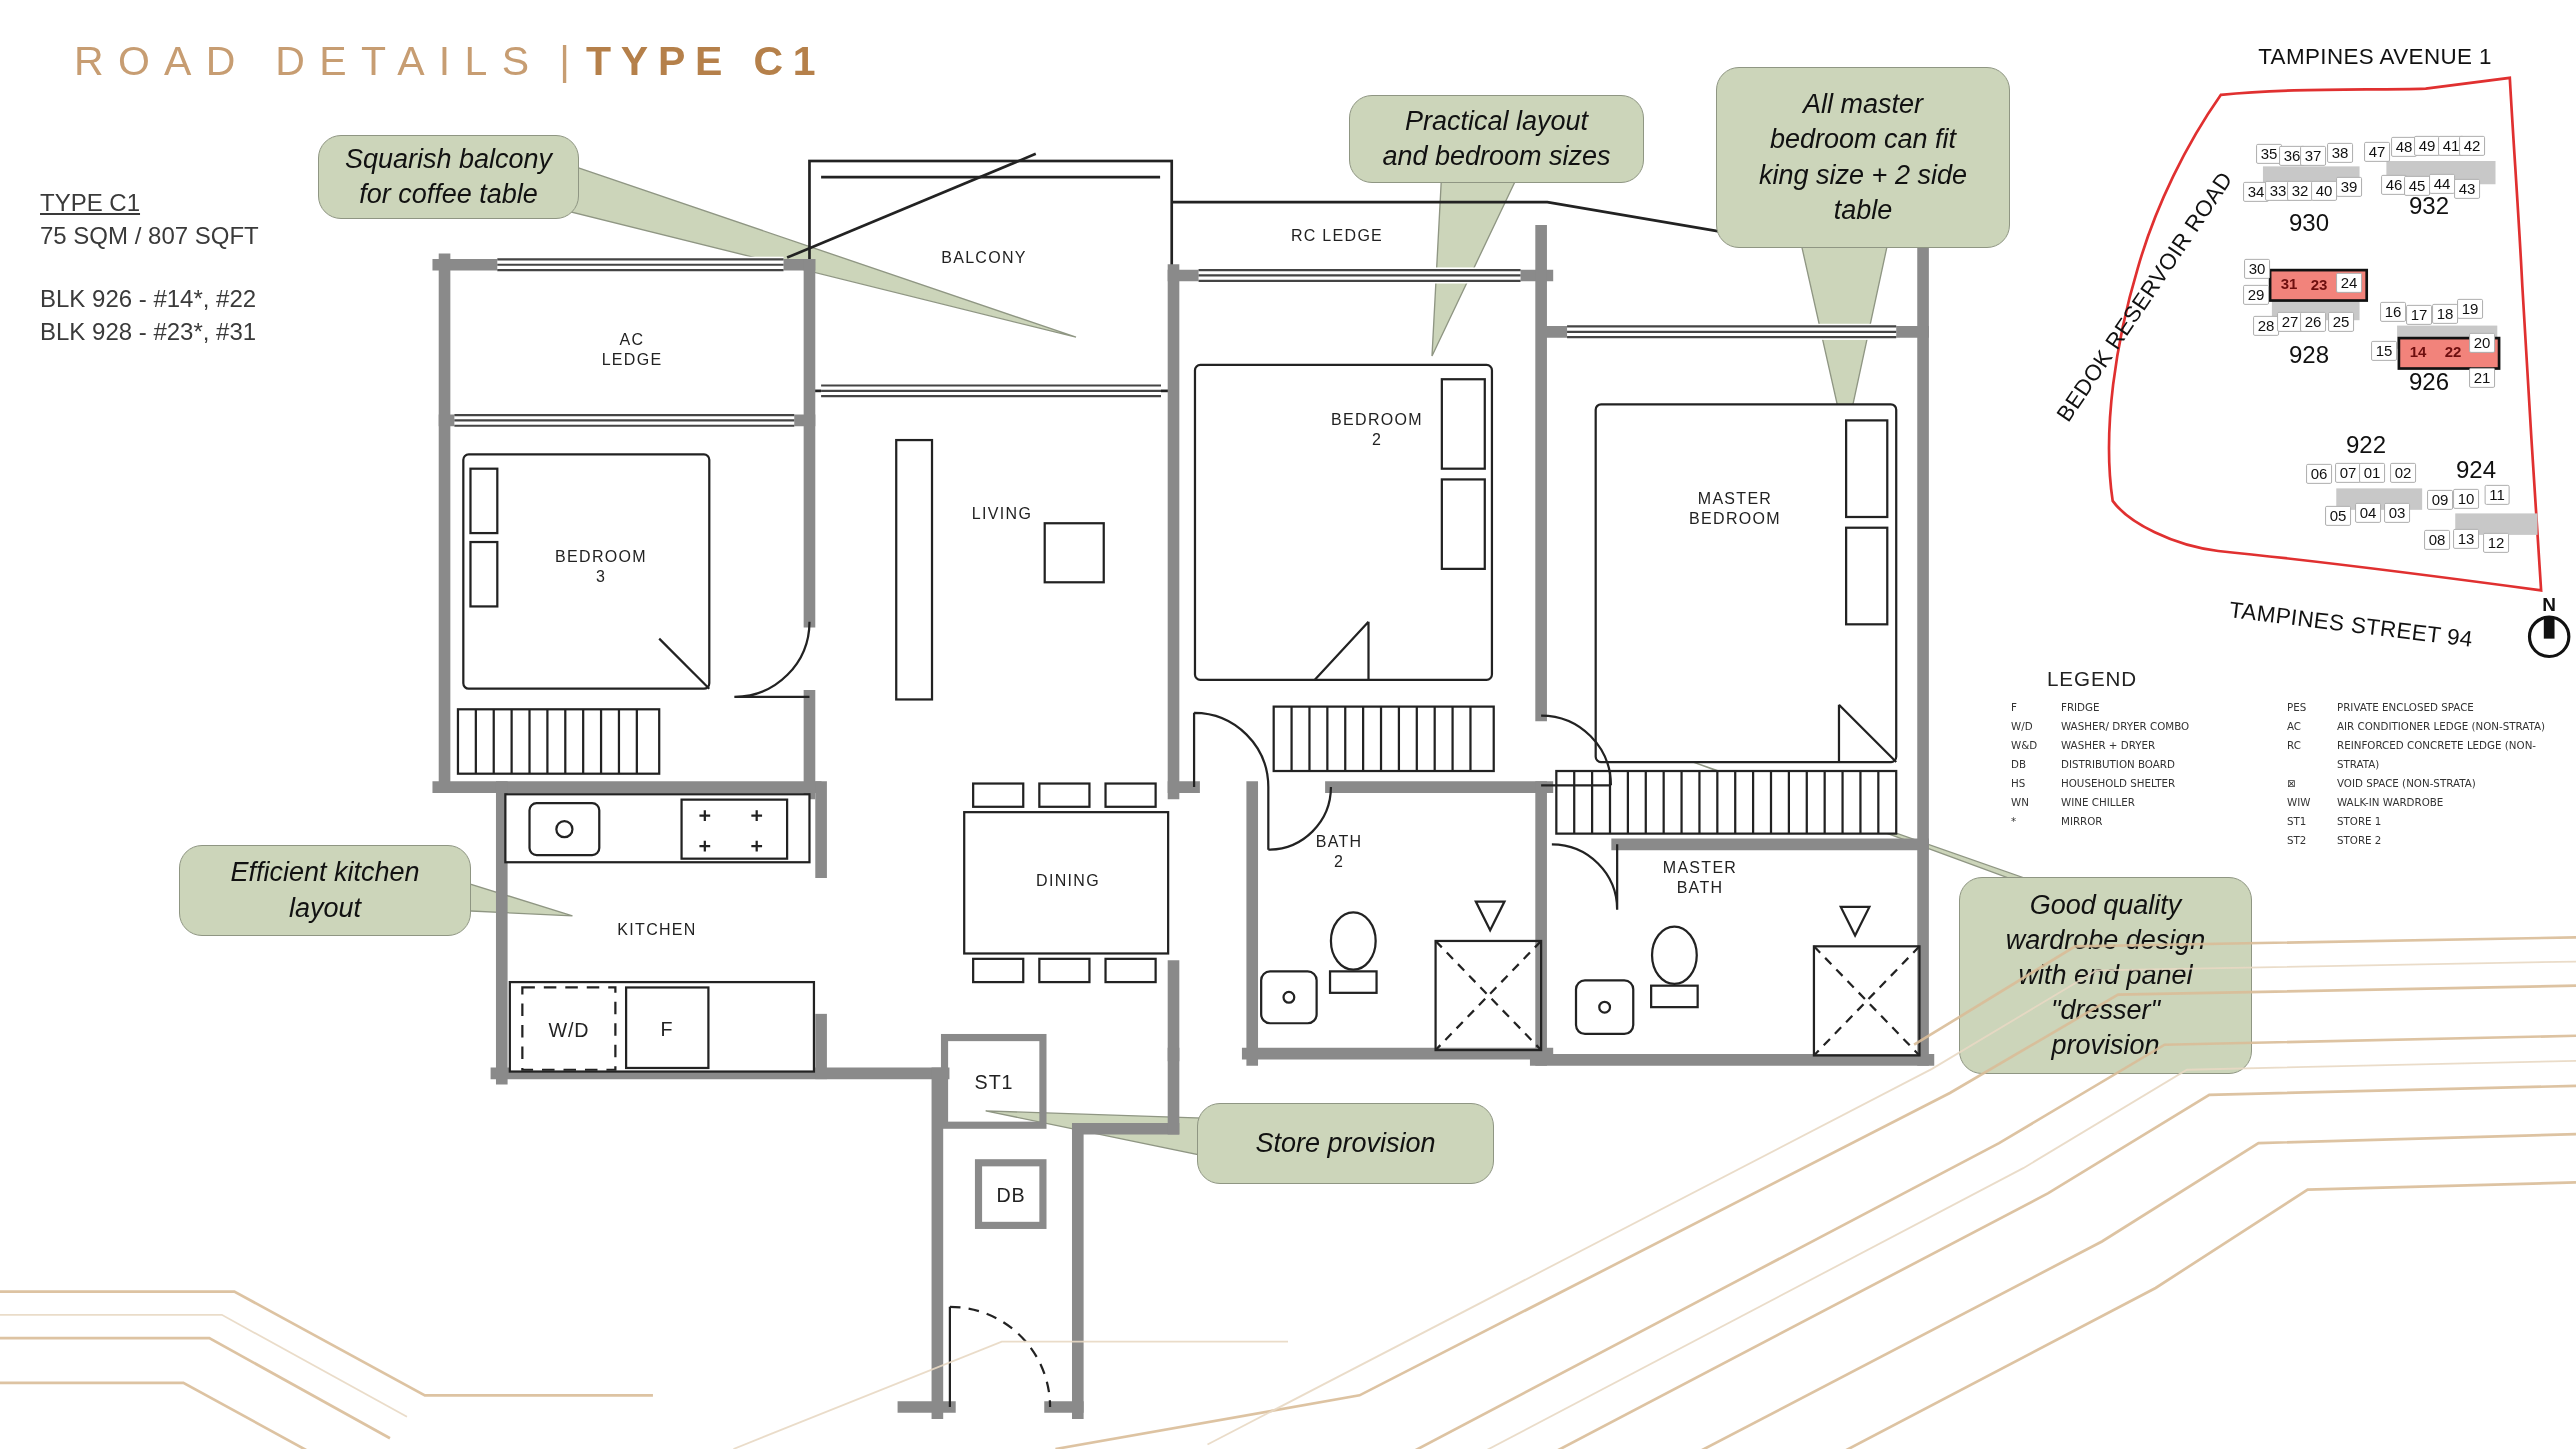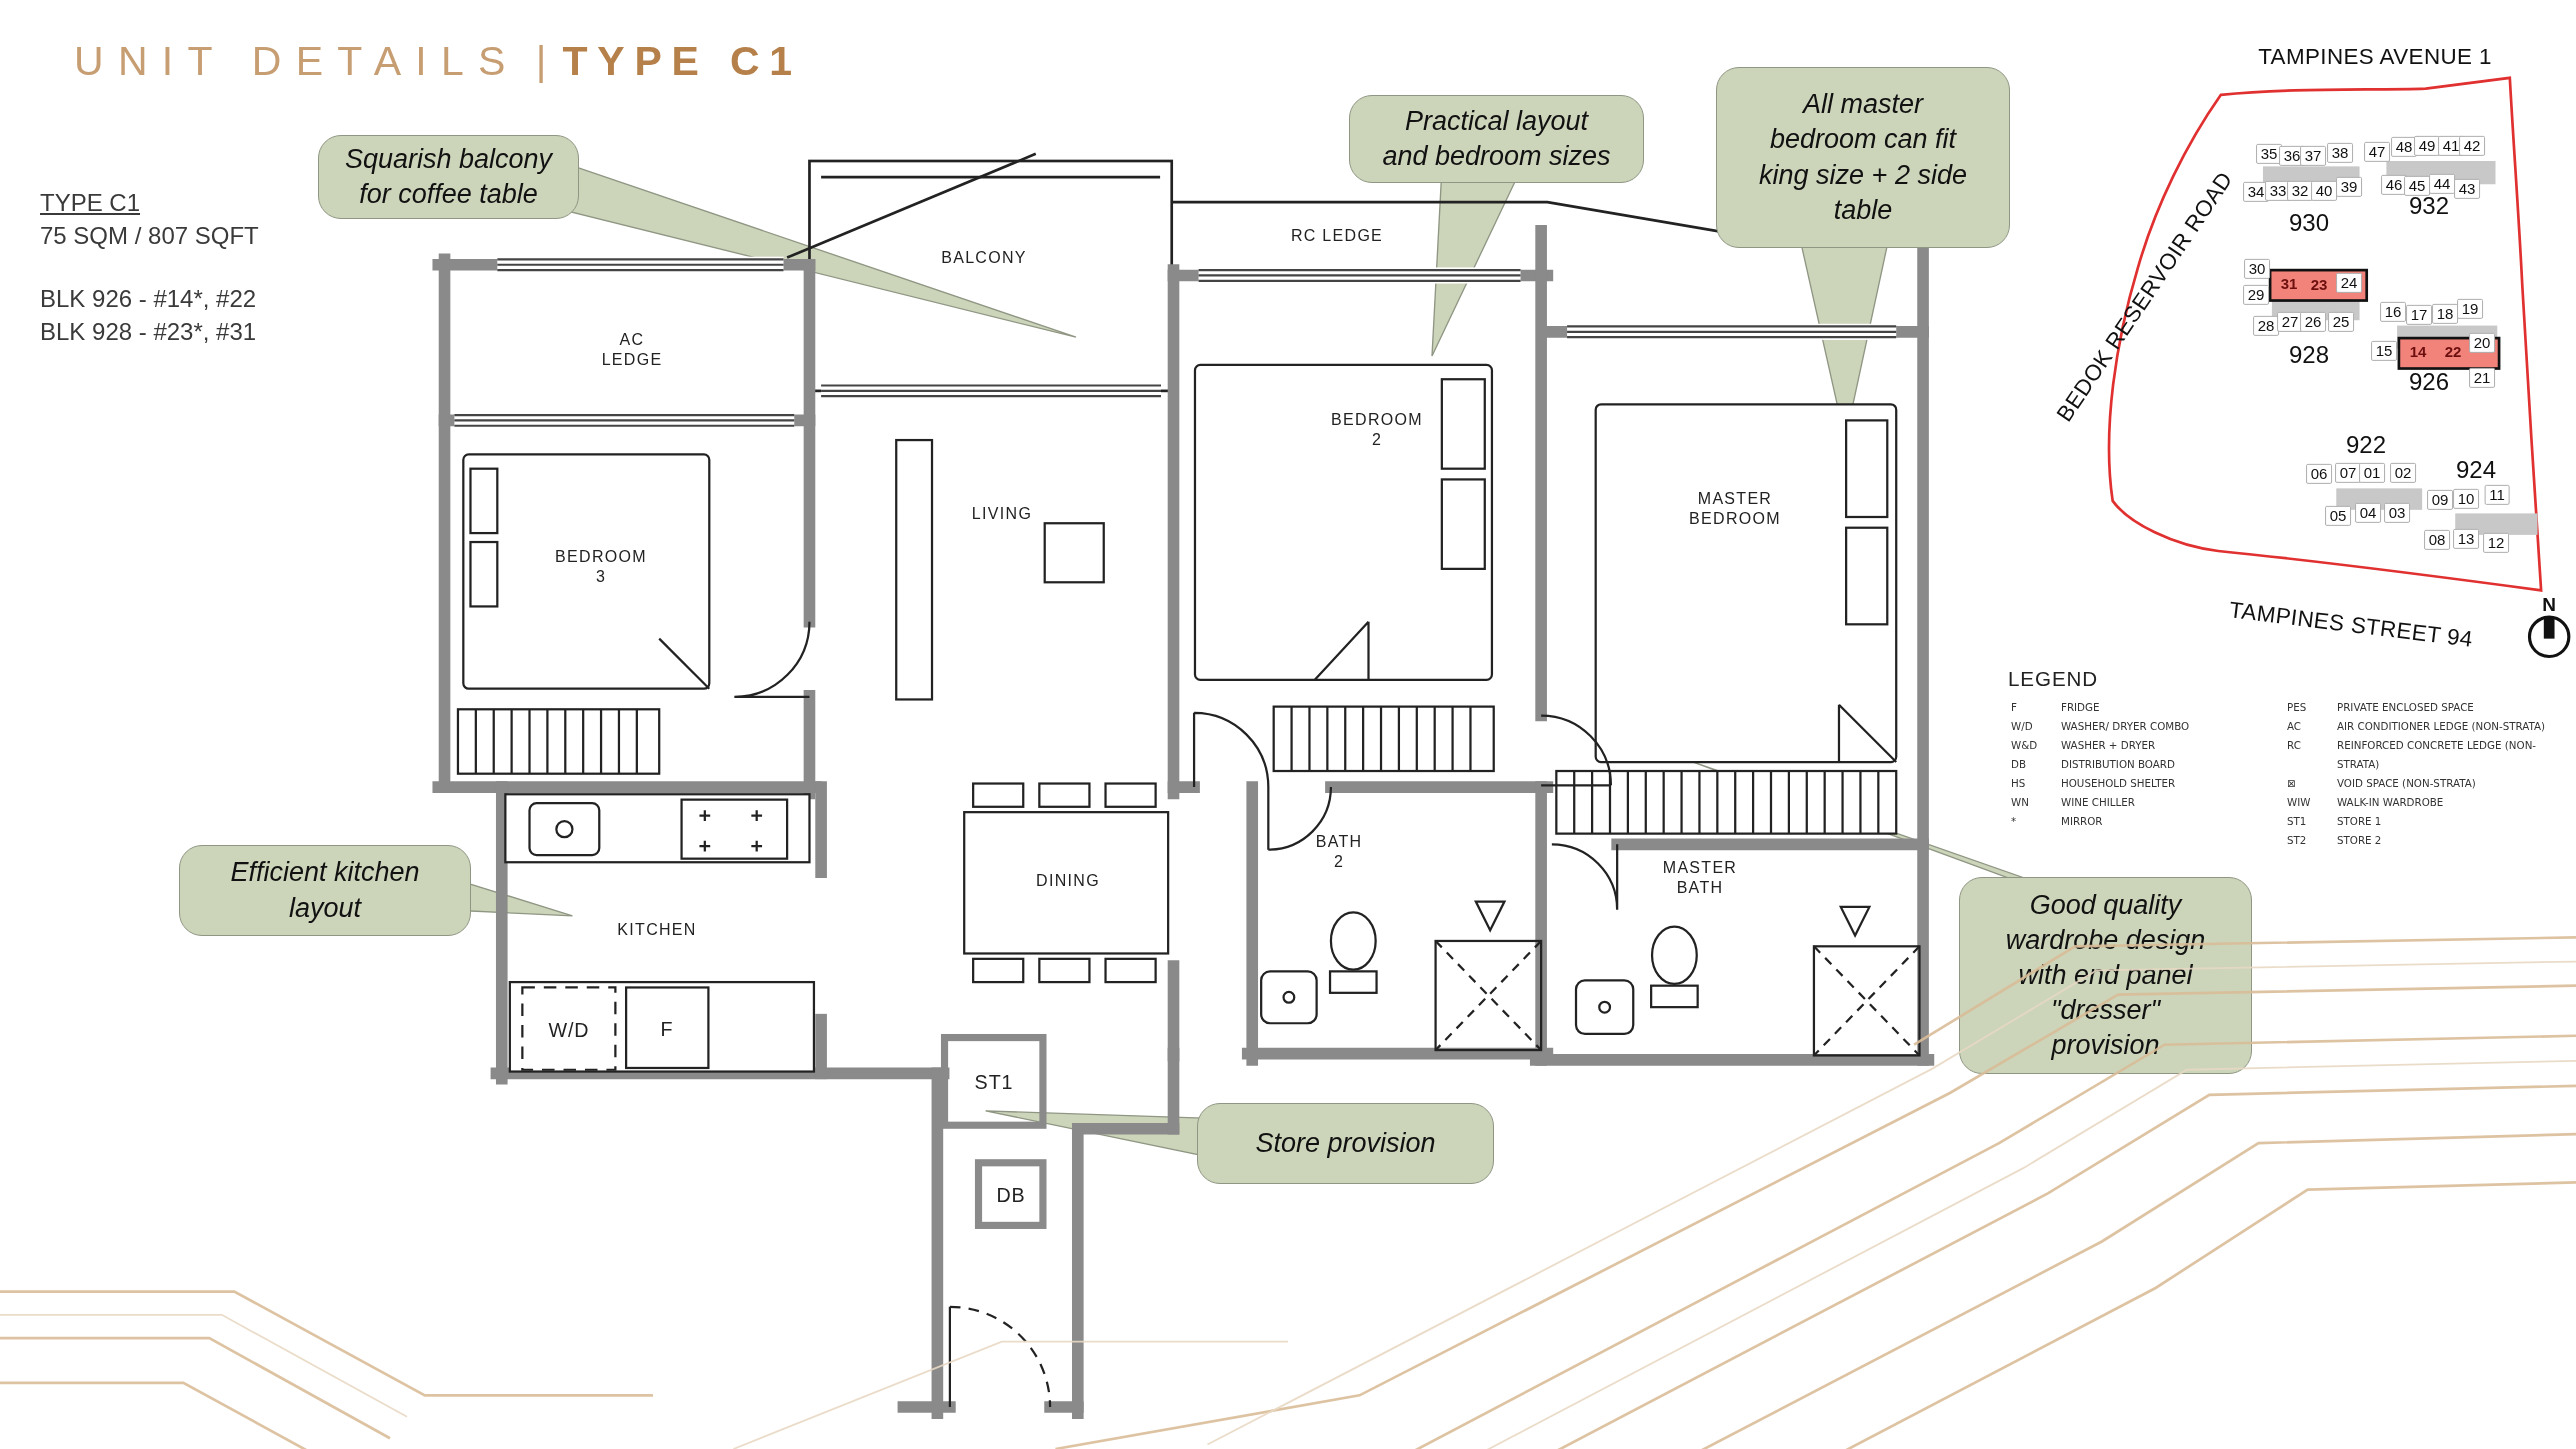--- a/index.html
+++ b/index.html
@@ -24,21 +24,21 @@
     font-style:italic;font-size:27px;line-height:1.3;color:#111;white-space:pre-line;
     box-sizing:border-box;padding:7.2px 9px;}
   
   .road{font-size:22.4px;color:#111;white-space:nowrap;letter-spacing:0.4px;}
   .blk{font-size:24px;color:#111;white-space:nowrap;}
   .u{font-size:15px;color:#111;background:#fff;border:0.9px solid #adadad;
      padding:0.9px 3.6px;border-radius:1.8px;white-space:nowrap;line-height:1.1;}
   .u.hl{background:transparent;border:none;color:#6e0f0f;font-weight:bold;}
   .north{font-size:19px;font-weight:bold;color:#111;}
   
-  .lg-title{font-size:20.6px;color:#222;letter-spacing:0.9px;}
+  .lg-title{font-size:20.6px;color:#222;letter-spacing:0.9px;margin-left:39px;}
   .lg-col{font-family:"DejaVu Sans",sans-serif;font-size:10.3px;color:#333;}
   .lg-row{display:flex;line-height:19px;}
   .lg-abbr{width:50px;flex:0 0 50px;}
   svg{position:absolute;left:0;top:0;}
 </style>
 </head>
 <body>
 
 <svg width="2576" height="1449" viewBox="0 0 2880 1620">
 
@@ -201,21 +201,21 @@
     <rect x="2538" y="302" width="108" height="34"></rect>
     <rect x="2682" y="378" width="112" height="34"></rect>
   </g>
   <g>
     <circle cx="2850" cy="712" r="22" fill="none" stroke="#111" stroke-width="3.5"></circle>
     <rect x="2844" y="690" width="12" height="24" fill="#111"></rect>
   </g>
 </svg>
 
 <div class="abs title" style="left:74px;top:38px;">
-  <span>UNIT DETAILS</span><span class="sep">|</span><b>TYPE C1</b>
+  <span>ROAD DETAILS</span><span class="sep">|</span><b>TYPE C1</b>
 </div>
 
 <div class="abs info" style="left:40px;top:186px;">
   <div class="u1">TYPE C1</div>
   <div>75 SQM / 807 SQFT</div>
   <div class="gap"></div>
   <div>BLK 926 - #14*, #22</div>
   <div>BLK 928 - #23*, #31</div>
 </div>
 

